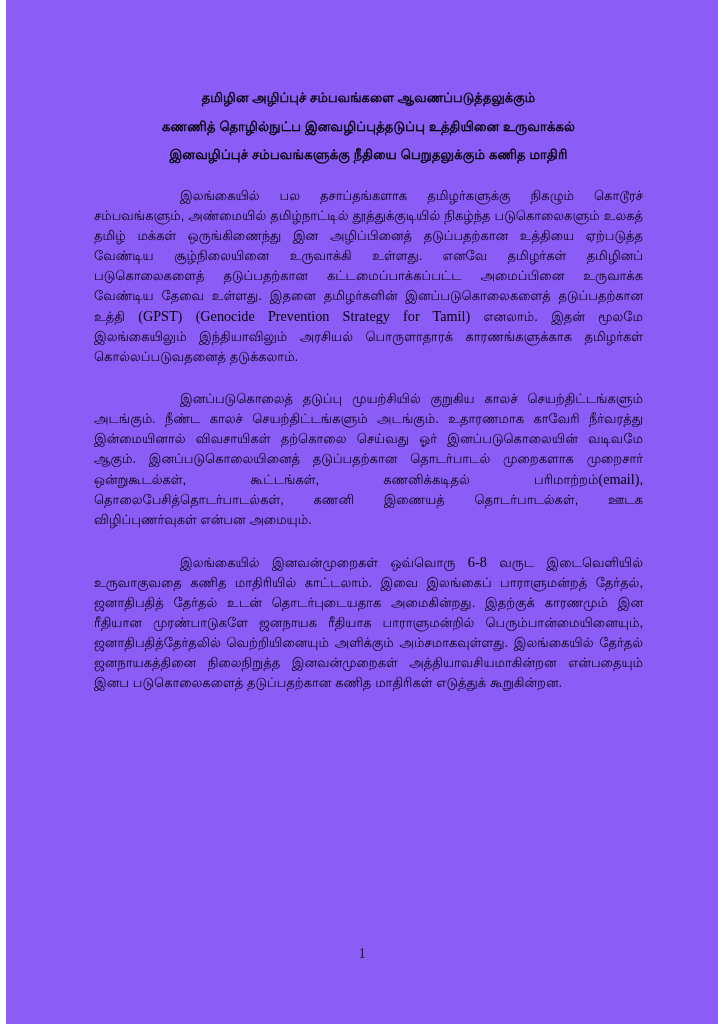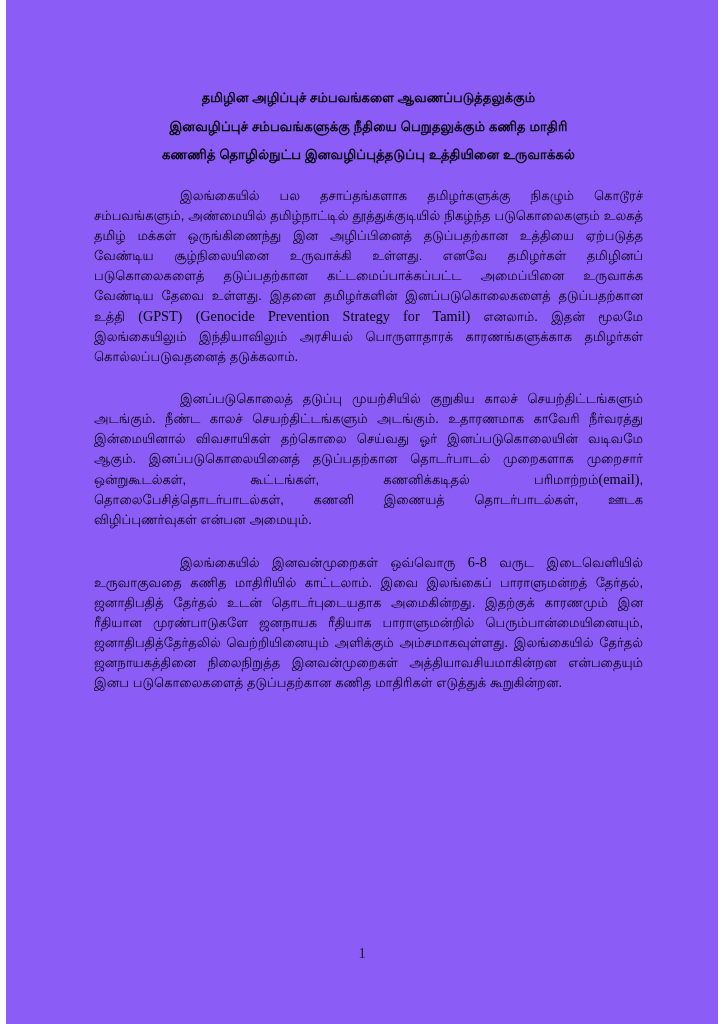--- a/index.html
+++ b/index.html
@@ -78,22 +78,22 @@
 </style>
 </head>
 <body>
 
 <div class="page">
 
   <div class="content">
 
     <h1 class="doc-title">
       <span class="tline l1">தமிழின அழிப்புச் சம்பவங்களை ஆவணப்படுத்தலுக்கும்</span>
+      <span class="tline l3">கணணித் தொழில்நுட்ப இனவழிப்புத்தடுப்பு உத்தியினை உருவாக்கல்</span>
       <span class="tline l2">இனவழிப்புச் சம்பவங்களுக்கு நீதியை பெறுதலுக்கும் கணித மாதிரி</span>
-      <span class="tline l3">கணணித் தொழில்நுட்ப இனவழிப்புத்தடுப்பு உத்தியினை உருவாக்கல்</span>
     </h1>
 
     <p class="para"><span>இலங்கையில் பல தசாப்தங்களாக தமிழர்களுக்கு நிகழும் கொடூரச் சம்பவங்களும், அண்மையில் தமிழ்நாட்டில் தூத்துக்குடியில் நிகழ்ந்த படுகொலைகளும் உலகத் தமிழ் மக்கள் ஒருங்கிணைந்து இன அழிப்பினைத் தடுப்பதற்கான உத்தியை ஏற்படுத்த வேண்டிய சூழ்நிலையினை உருவாக்கி உள்ளது. எனவே தமிழர்கள் தமிழினப் படுகொலைகளைத் தடுப்பதற்கான கட்டமைப்பாக்கப்பட்ட அமைப்பினை உருவாக்க வேண்டிய தேவை உள்ளது. இதனை தமிழர்களின் இனப்படுகொலைகளைத் தடுப்பதற்கான உத்தி </span><span class="lat">(GPST)</span><span> </span><span class="lat">(Genocide Prevention Strategy for Tamil)</span><span> எனலாம். இதன் மூலமே இலங்கையிலும் இந்தியாவிலும் அரசியல் பொருளாதாரக் காரணங்களுக்காக தமிழர்கள் கொல்லப்படுவதனைத் தடுக்கலாம்.</span></p>
 
     <p class="para"><span>இனப்படுகொலைத் தடுப்பு முயற்சியில் குறுகிய காலச் செயற்திட்டங்களும் அடங்கும். நீண்ட காலச் செயற்திட்டங்களும் அடங்கும். உதாரணமாக காவேரி நீர்வரத்து இன்மையினால் விவசாயிகள் தற்கொலை செய்வது ஓர் இனப்படுகொலையின் வடிவமே ஆகும். இனப்படுகொலையினைத் தடுப்பதற்கான தொடர்பாடல் முறைகளாக முறைசார் ஒன்றுகூடல்கள், கூட்டங்கள், கணனிக்கடிதல் பரிமாற்றம்</span><span class="lat">(email)</span><span>, தொலைபேசித்தொடர்பாடல்கள், கணனி இணையத் தொடர்பாடல்கள், ஊடக விழிப்புணர்வுகள் என்பன அமையும்.</span></p>
 
     <p class="para"><span>இலங்கையில் இனவன்முறைகள் ஒவ்வொரு </span><span class="lat">6-8</span><span> வருட இடைவெளியில் உருவாகுவதை கணித மாதிரியில் காட்டலாம். இவை இலங்கைப் பாராளுமன்றத் தேர்தல், ஜனாதிபதித் தேர்தல் உடன் தொடர்புடையதாக அமைகின்றது. இதற்குக் காரணமும் இன ரீதியான முரண்பாடுகளே ஜனநாயக ரீதியாக பாராளுமன்றில் பெரும்பான்மையினையும், ஜனாதிபதித்தேர்தலில் வெற்றியினையும் அளிக்கும் அம்சமாகவுள்ளது. இலங்கையில் தேர்தல் ஜனநாயகத்தினை நிலைநிறுத்த இனவன்முறைகள் அத்தியாவசியமாகின்றன என்பதையும் இனப படுகொலைகளைத் தடுப்பதற்கான கணித மாதிரிகள் எடுத்துக் கூறுகின்றன.</span></p>
 
   </div>
 

